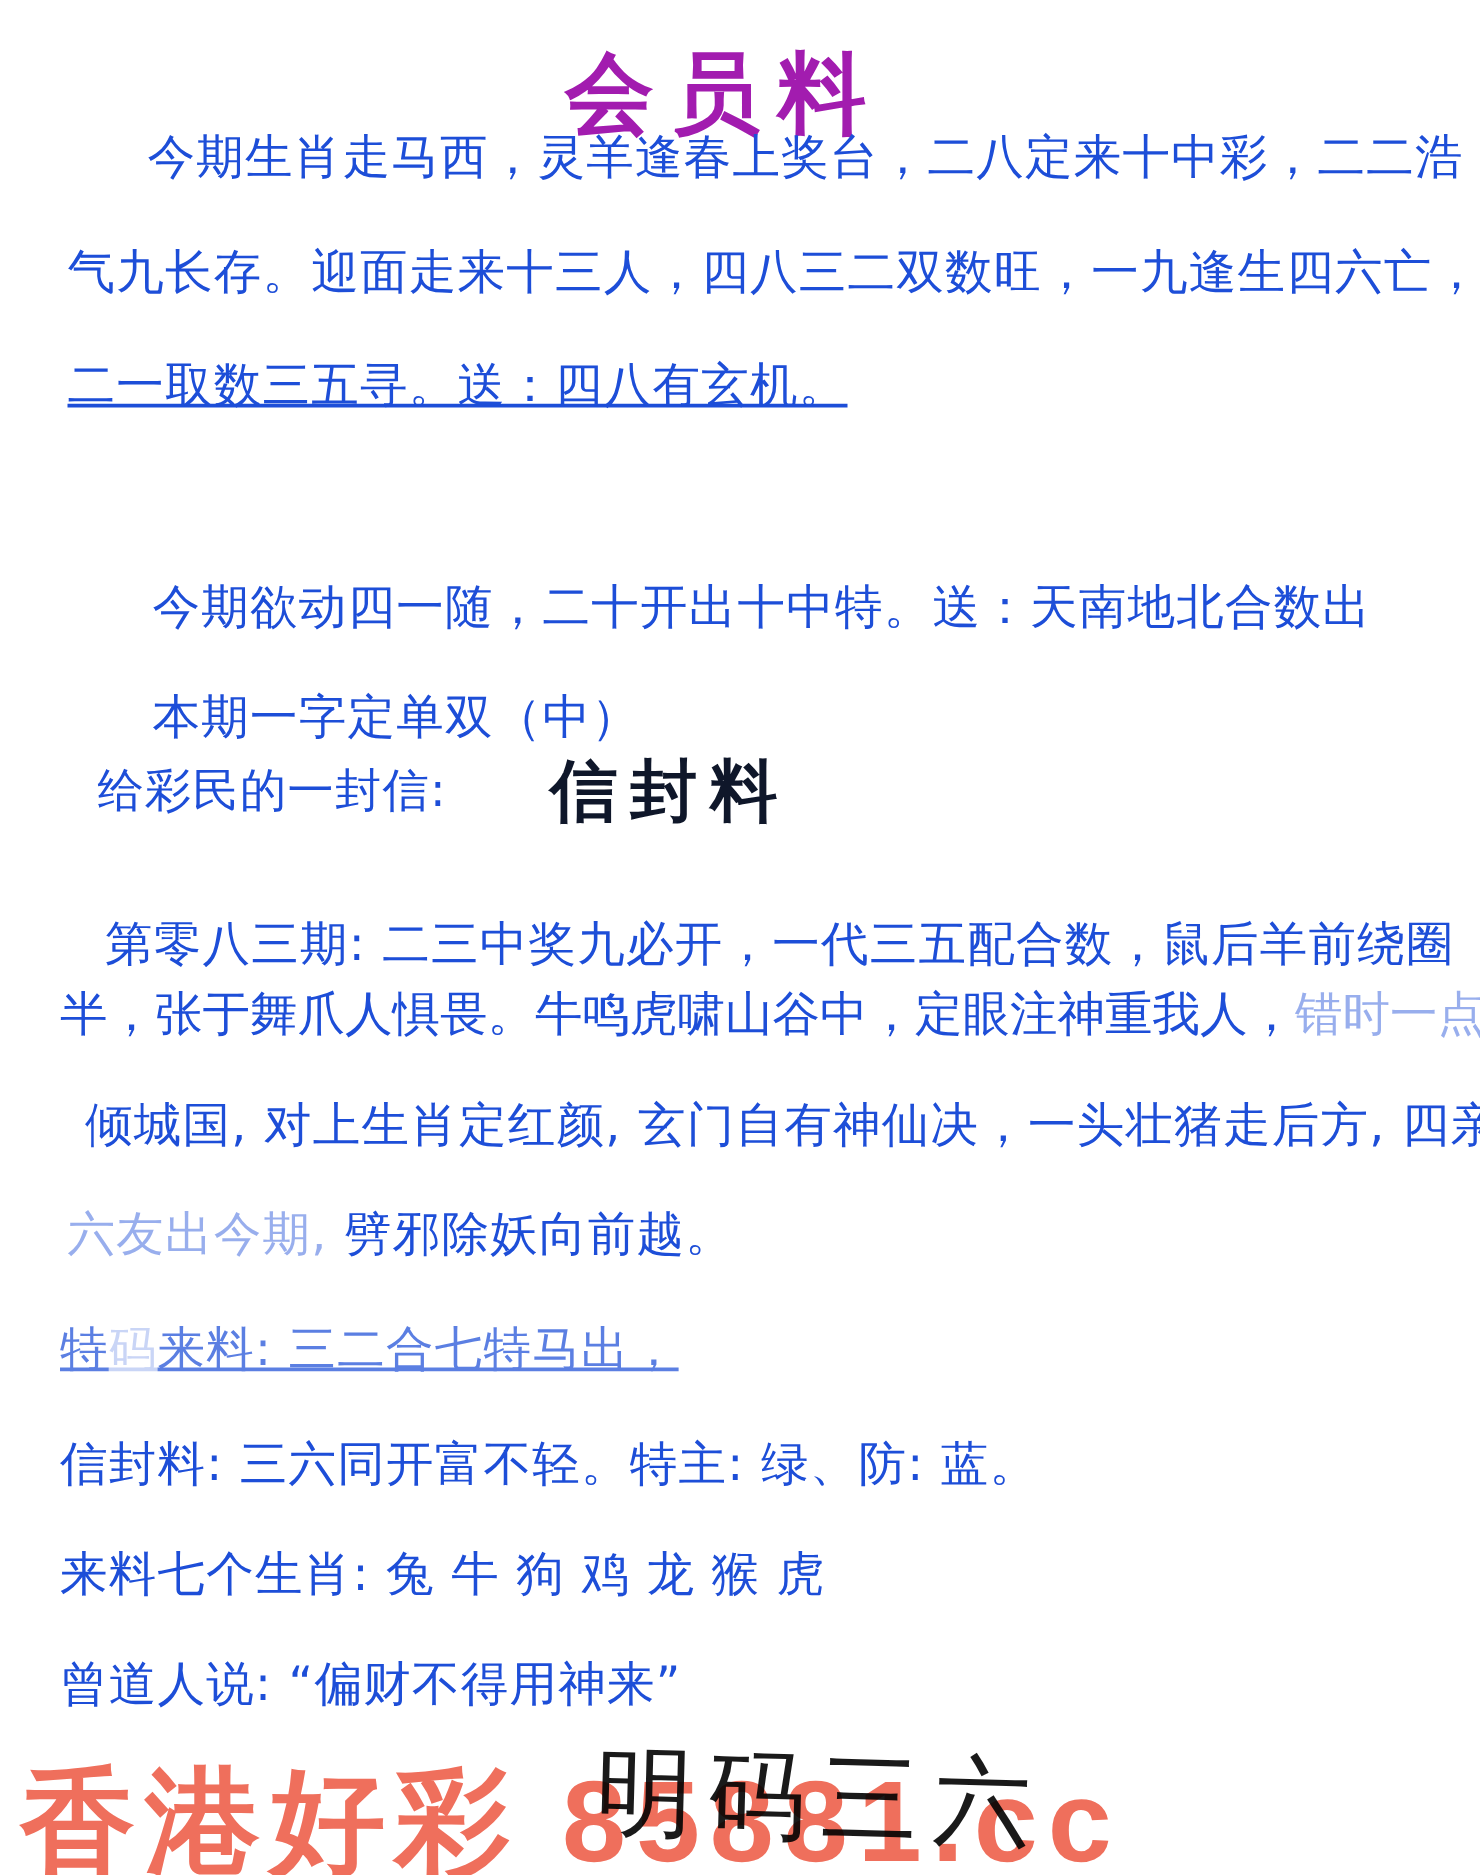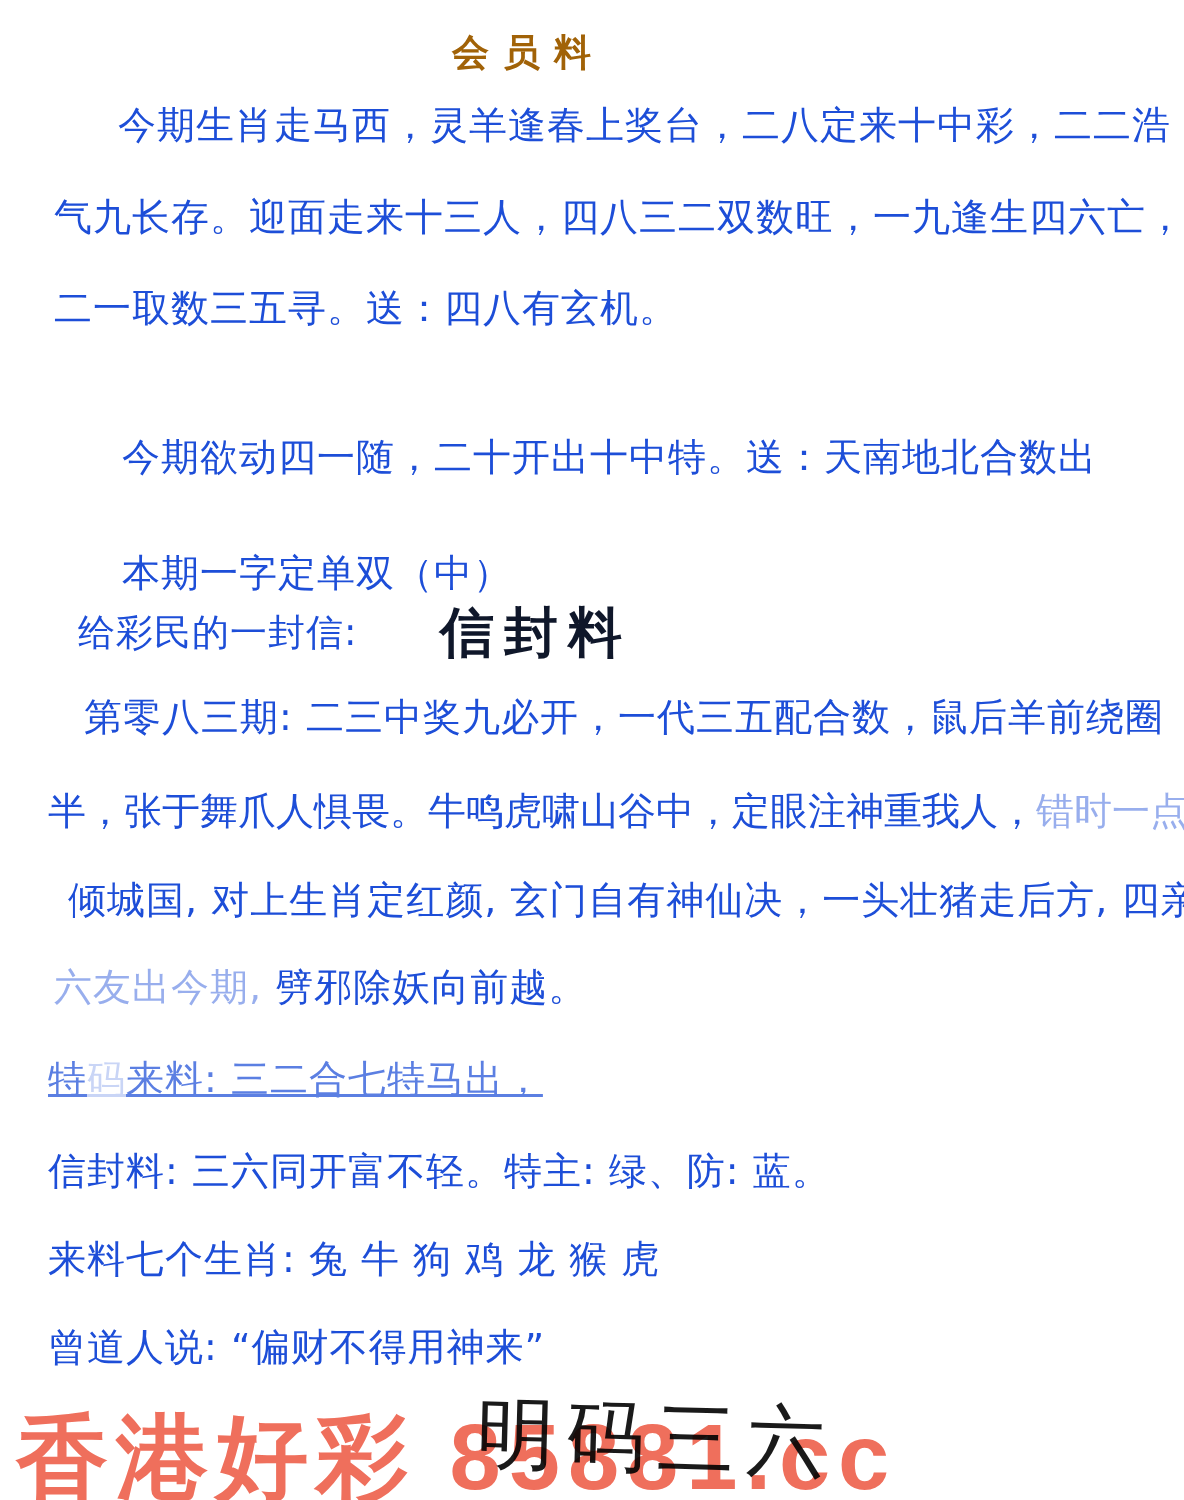--- a/index.html
+++ b/index.html
@@ -15,24 +15,24 @@
   .line {
     position: absolute;
     white-space: nowrap;
     font-size: 38px;
     line-height: 1.15;
     letter-spacing: 1px;
     color: #1d4ed8;
   }
   .doc-title {
     position: absolute;
-    font-size: 37px;
+    font-size: 71px;
     letter-spacing: 14px;
     font-weight: 600;
-    color: #a16207;
+    color: #a21caf;
   }
   .big-subtitle {
     position: absolute;
     font-size: 54px;
     letter-spacing: 10px;
     font-weight: 700;
     color: #0f172a;
   }
   .label-gap { display: inline-block; margin-left: 28px; }
   .faded { opacity: 0.45; }
@@ -66,32 +66,32 @@
 <body>
 
 <div class="page">
 
   <div class="doc-title" style="top:28px; left:452px;">会员料</div>
 
   <div class="line" style="top:104px; left:118px;">今期生肖走马西，灵羊逢春上奖台，二八定来十中彩，二二浩</div>
 
   <div class="line" style="top:196px; left:54px;">气九长存。迎面走来十三人，四八三二双数旺，一九逢生四六亡，</div>
 
-  <div class="line" style="top:287px; left:54px;">二一取数三五寻。送：四八有玄机。</div>
+  <div class="line" style="top:287px; left:54px;text-decoration:underline;">二一取数三五寻。送：四八有玄机。</div>
 
 
-  <div class="line" style="top:436px; left:122px;">今期欲动四一随，二十开出十中特。送：天南地北合数出</div>
+  <div class="line" style="top:464px; left:122px;">今期欲动四一随，二十开出十中特。送：天南地北合数出</div>
 
   <div class="line" style="top:552px; left:122px;">本期一字定单双（中）</div>
 
   <div class="line" style="top:612px; left:50px; font-size:37px;margin-left:28px;">给彩民的一封信:</div>
 
   <div class="big-subtitle" style="top:597px; left:440px;">信封料</div>
 
-  <div class="line" style="top:696px; left:84px;">第零八三期: 二三中奖九必开，一代三五配合数，鼠后羊前绕圈</div>
+  <div class="line" style="top:734px; left:84px;">第零八三期: 二三中奖九必开，一代三五配合数，鼠后羊前绕圈</div>
 
   <div class="line" style="top:790px; left:48px; letter-spacing:0;">
     <span>半，张于舞爪人惧畏。牛鸣虎啸山谷中，定眼注神重我人，</span><span class="faded">错时一点</span>
   </div>
 
   <div class="line" style="top:879px; left:68px;text-align:right;">倾城国, 对上生肖定红颜, 玄门自有神仙决，一头壮猪走后方, 四亲</div>
 
   <div class="line" style="top:966px; left:54px;">
     <span class="faded">六友出今期,</span><span> 劈邪除妖向前越。</span>
   </div>

